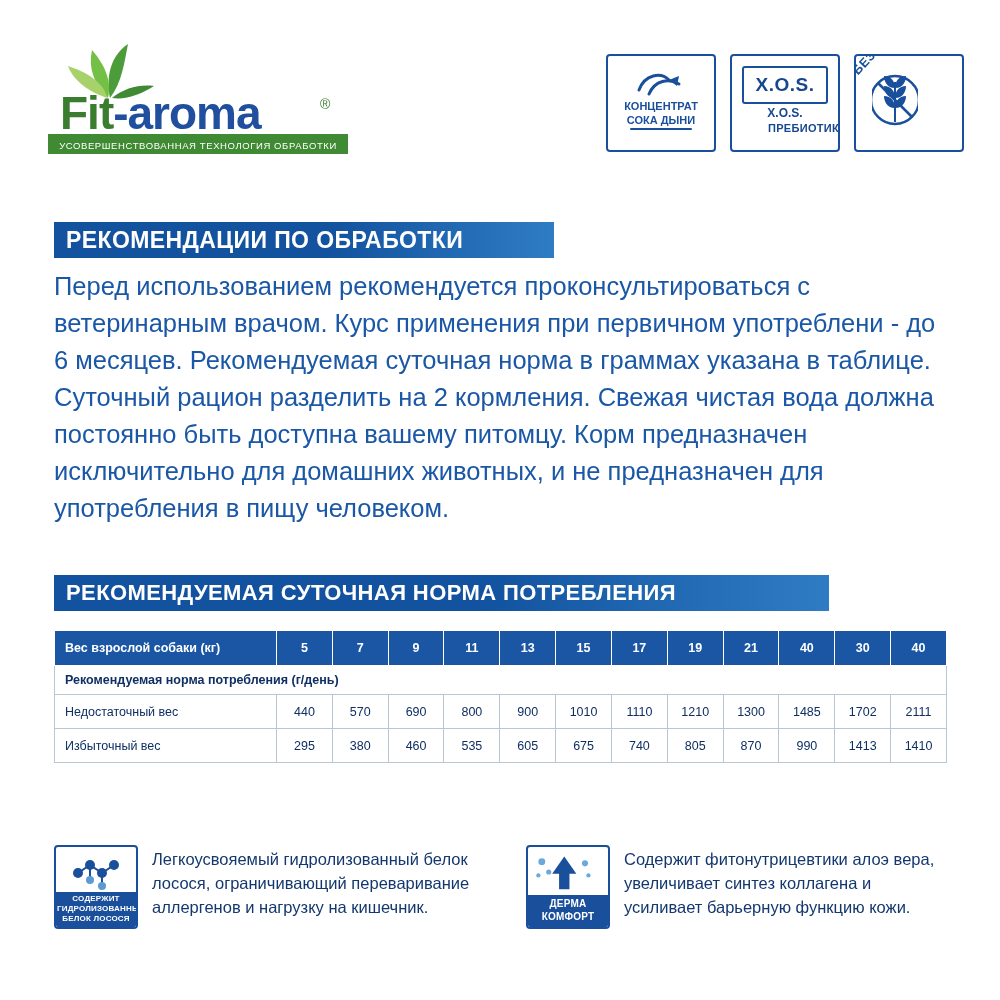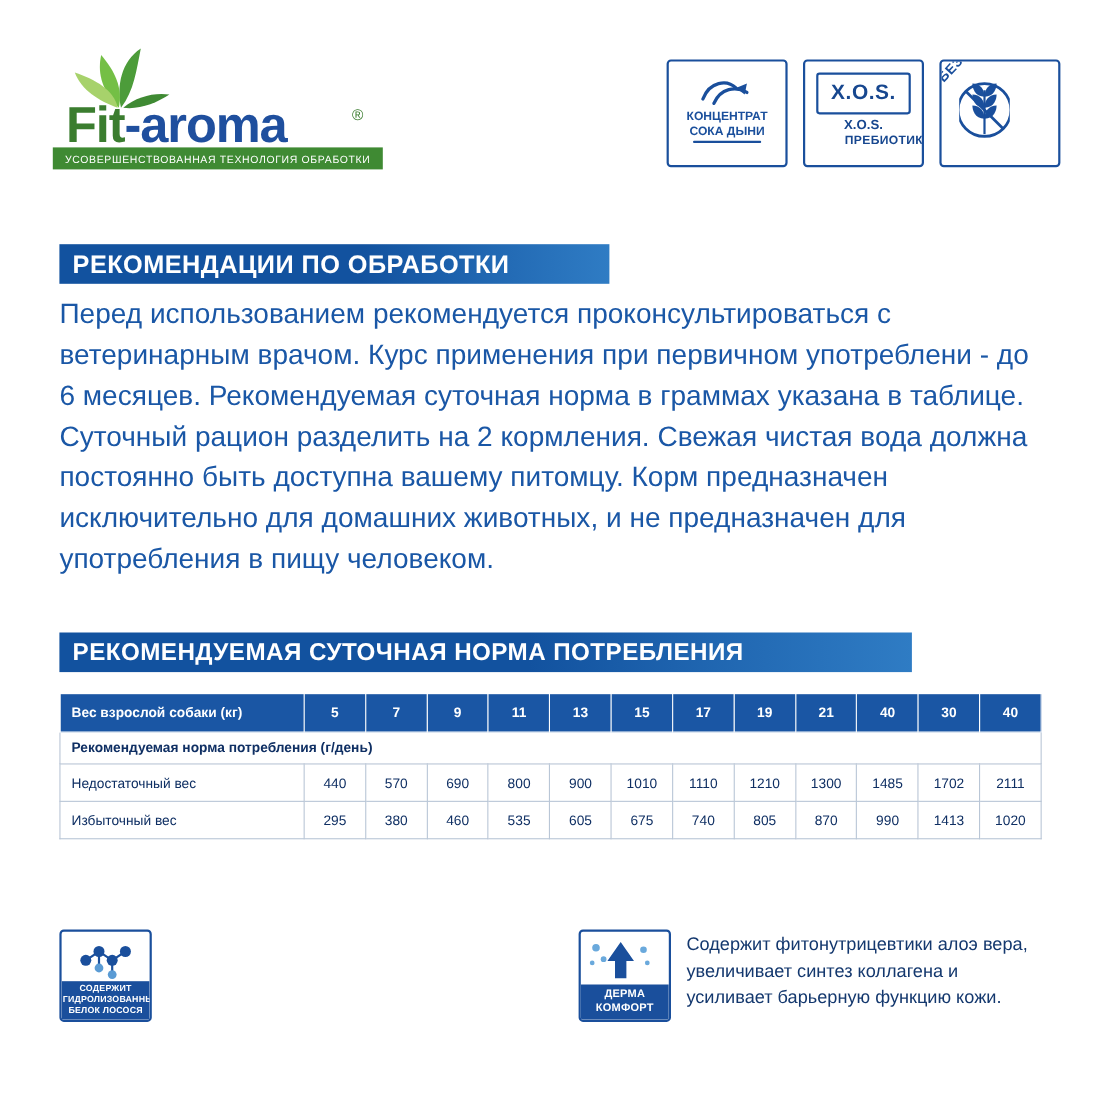--- a/index.html
+++ b/index.html
@@ -420,21 +420,21 @@
           <td>380</td>
           <td>460</td>
           <td>535</td>
           <td>605</td>
           <td>675</td>
           <td>740</td>
           <td>805</td>
           <td>870</td>
           <td>990</td>
           <td>1413</td>
-          <td>1020</td>
+          <td>1410</td>
         </tr>
       </tbody>
     </table>
   </div>
 
   <div class="feature feature-1">
     <div class="f-icon">
       <svg class="icon-art" viewBox="0 0 84 38">
         <g stroke="#1a4f9c" stroke-width="2" fill="none">
           <path d="M22 20 L34 12 L46 20 L58 12"></path>
@@ -442,20 +442,21 @@
         </g>
         <circle cx="22" cy="20" r="5" fill="#1a4f9c"></circle>
         <circle cx="34" cy="12" r="5" fill="#1a4f9c"></circle>
         <circle cx="46" cy="20" r="5" fill="#1a4f9c"></circle>
         <circle cx="58" cy="12" r="5" fill="#1a4f9c"></circle>
         <circle cx="34" cy="27" r="4" fill="#5a9bd4"></circle>
         <circle cx="46" cy="33" r="4" fill="#5a9bd4"></circle>
       </svg>
       <div class="icon-cap">СОДЕРЖИТ ГИДРОЛИЗОВАННЫЙ БЕЛОК ЛОСОСЯ</div>
     </div>
+    <div class="f-text">Легкоусвояемый гидролизованный белок лосося, ограничивающий переваривание аллергенов и нагрузку на кишечник.</div>
   </div>
 
   <div class="feature feature-2">
     <div class="f-icon derma">
       <svg class="icon-art" viewBox="0 0 84 44">
         <path d="M42 4 L56 24 L48 24 L48 42 L36 42 L36 24 L28 24 Z" fill="#1a4f9c"></path>
         <circle cx="16" cy="10" r="4" fill="#6aa9dc"></circle>
         <circle cx="24" cy="22" r="3" fill="#6aa9dc"></circle>
         <circle cx="12" cy="26" r="2.5" fill="#6aa9dc"></circle>
         <circle cx="66" cy="12" r="3.5" fill="#6aa9dc"></circle>

